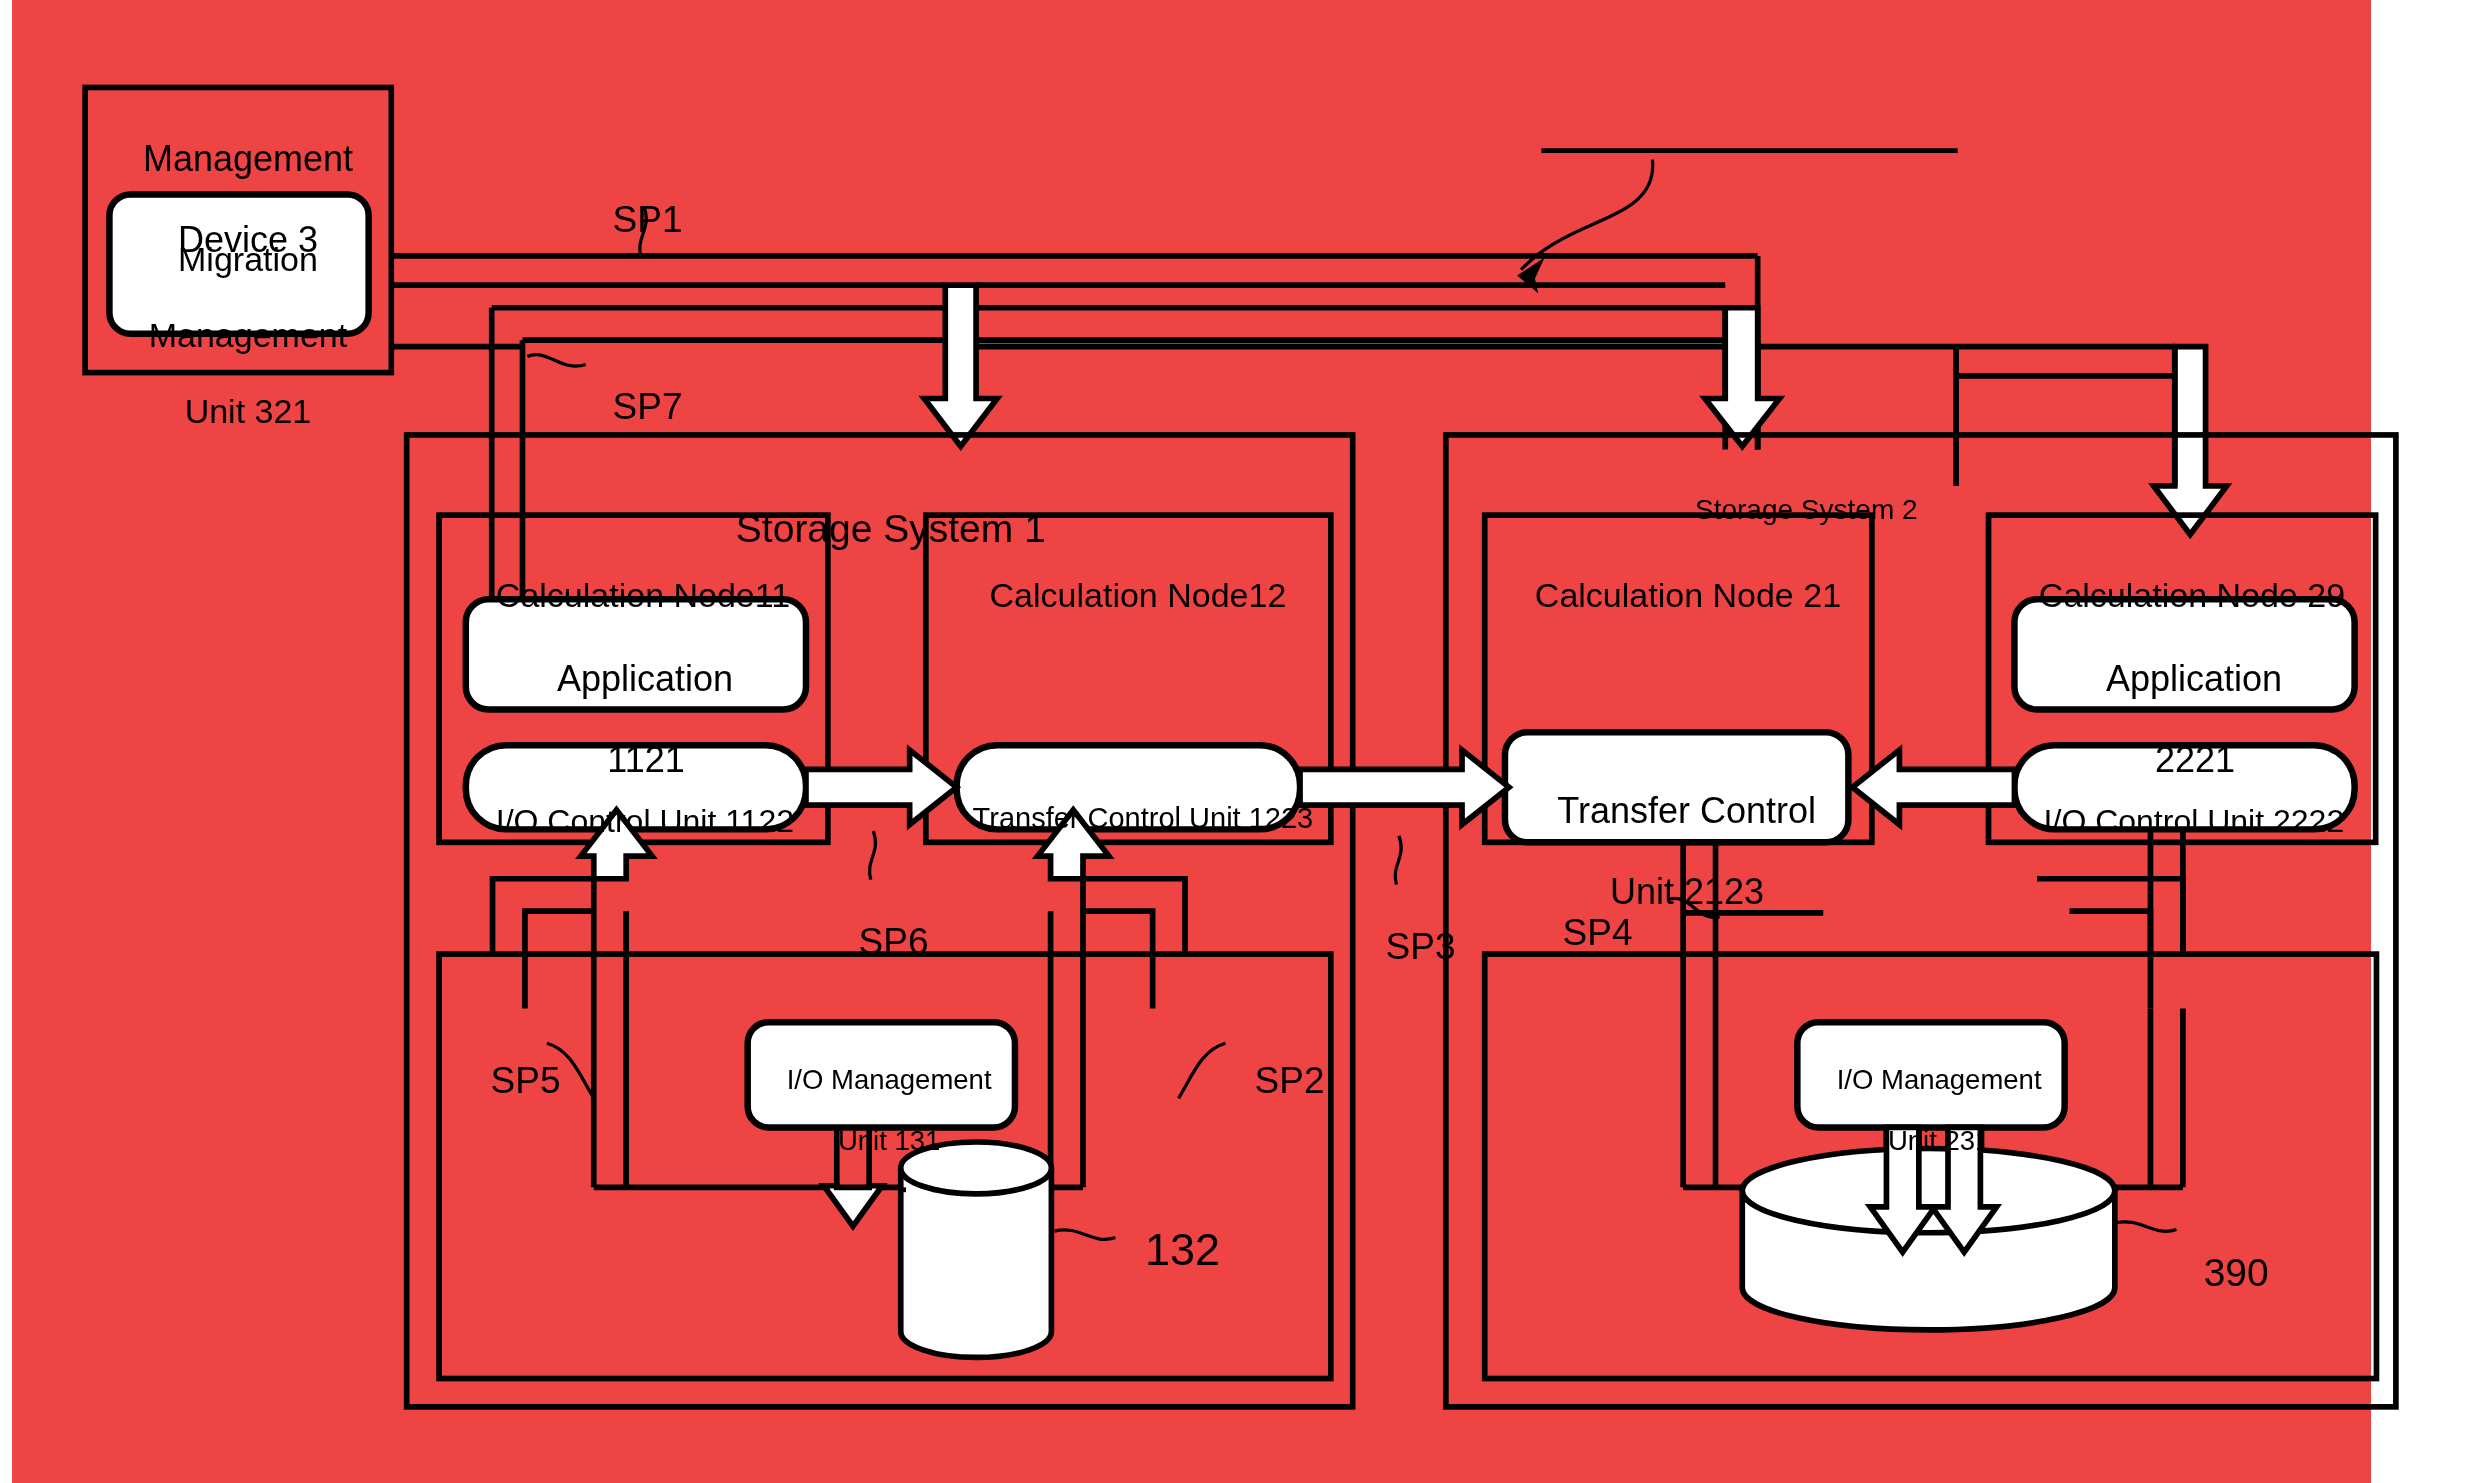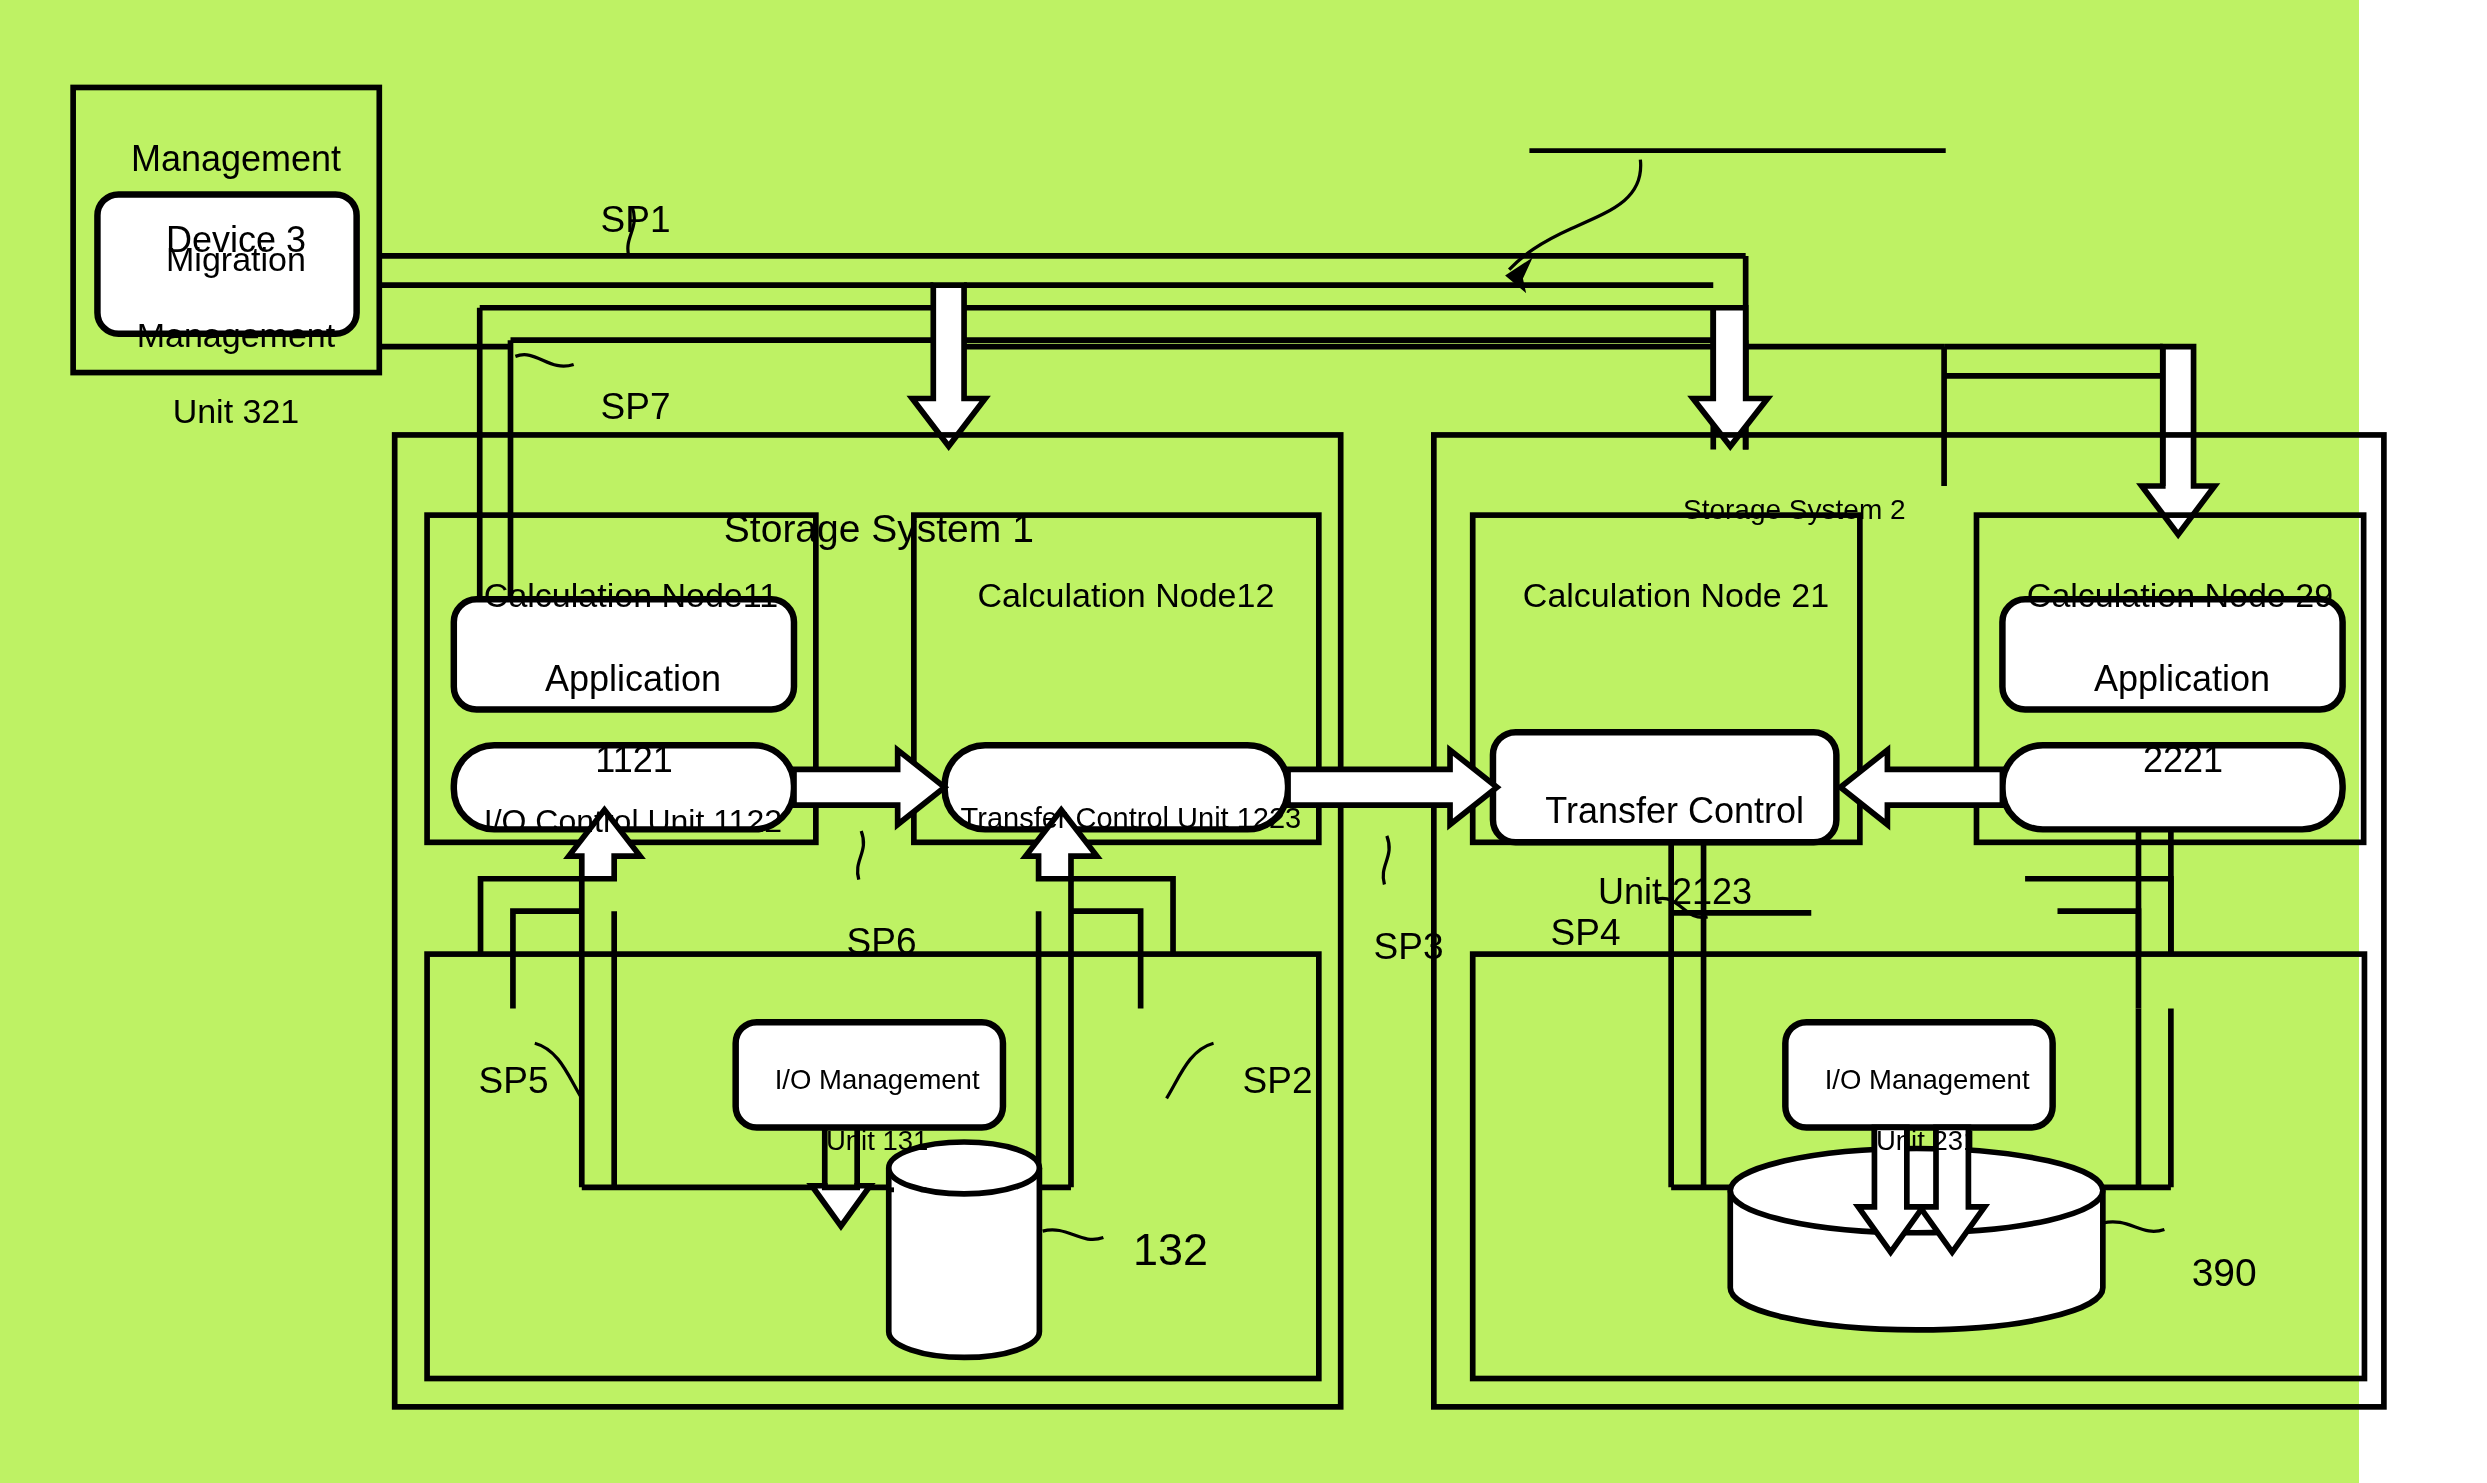--- a/index.html
+++ b/index.html
@@ -1,18 +1,18 @@
 <!DOCTYPE html>
 <html style="font-size:13px"><head>
 <meta charset="utf-8">
 <style>
   html,body{margin:0;padding:0;background:#ffffff;}
   body{width:2487px;height:1483px;overflow:hidden;
        font-family:"Liberation Sans",sans-serif;color:#000;}
-  #stage{position:relative;width:2359px;height:1483px;background:#bef264;}
+  #stage{position:relative;width:2359px;height:1483px;background:#ef4444;margin-left:12px;}
   svg{position:absolute;left:0;top:0;width:2487px;height:1483px;}
   .lbl{position:absolute;color:#000;line-height:1.12;white-space:pre;}
   .c{text-align:center;}
 </style>
 </head>
 <body>
 
 <div id="stage">
 
 <svg viewBox="0 0 3070 1831" xmlns="http://www.w3.org/2000/svg">
@@ -201,20 +201,23 @@
   <span>Calculation Node 29</span>
 </div>
 <div class="lbl c" style="left:1493px;top:751px;width:344px;font-size:36px;">
   <span>Transfer Control</span><br>
   <span>Unit 2123</span>
 </div>
 <div class="lbl c" style="left:2003px;top:619px;width:340px;font-size:36px;">
   <span>Application</span><br>
   <span>2221</span>
 </div>
+<div class="lbl c" style="left:2003px;top:768px;width:340px;font-size:32px;">
+  <span>I/O Control Unit 2222</span>
+</div>
 <div class="lbl c" style="left:1786px;top:1034px;width:267px;font-size:27.5px;">
   <span>I/O Management</span><br>
   <span>Unit 231</span>
 </div>
 <div class="lbl" style="left:2170px;top:1207px;font-size:39px;">
   <span>390</span>
 </div>
 
 <div class="lbl" style="left:580px;top:158px;font-size:37px;">
   <span>SP1</span>

